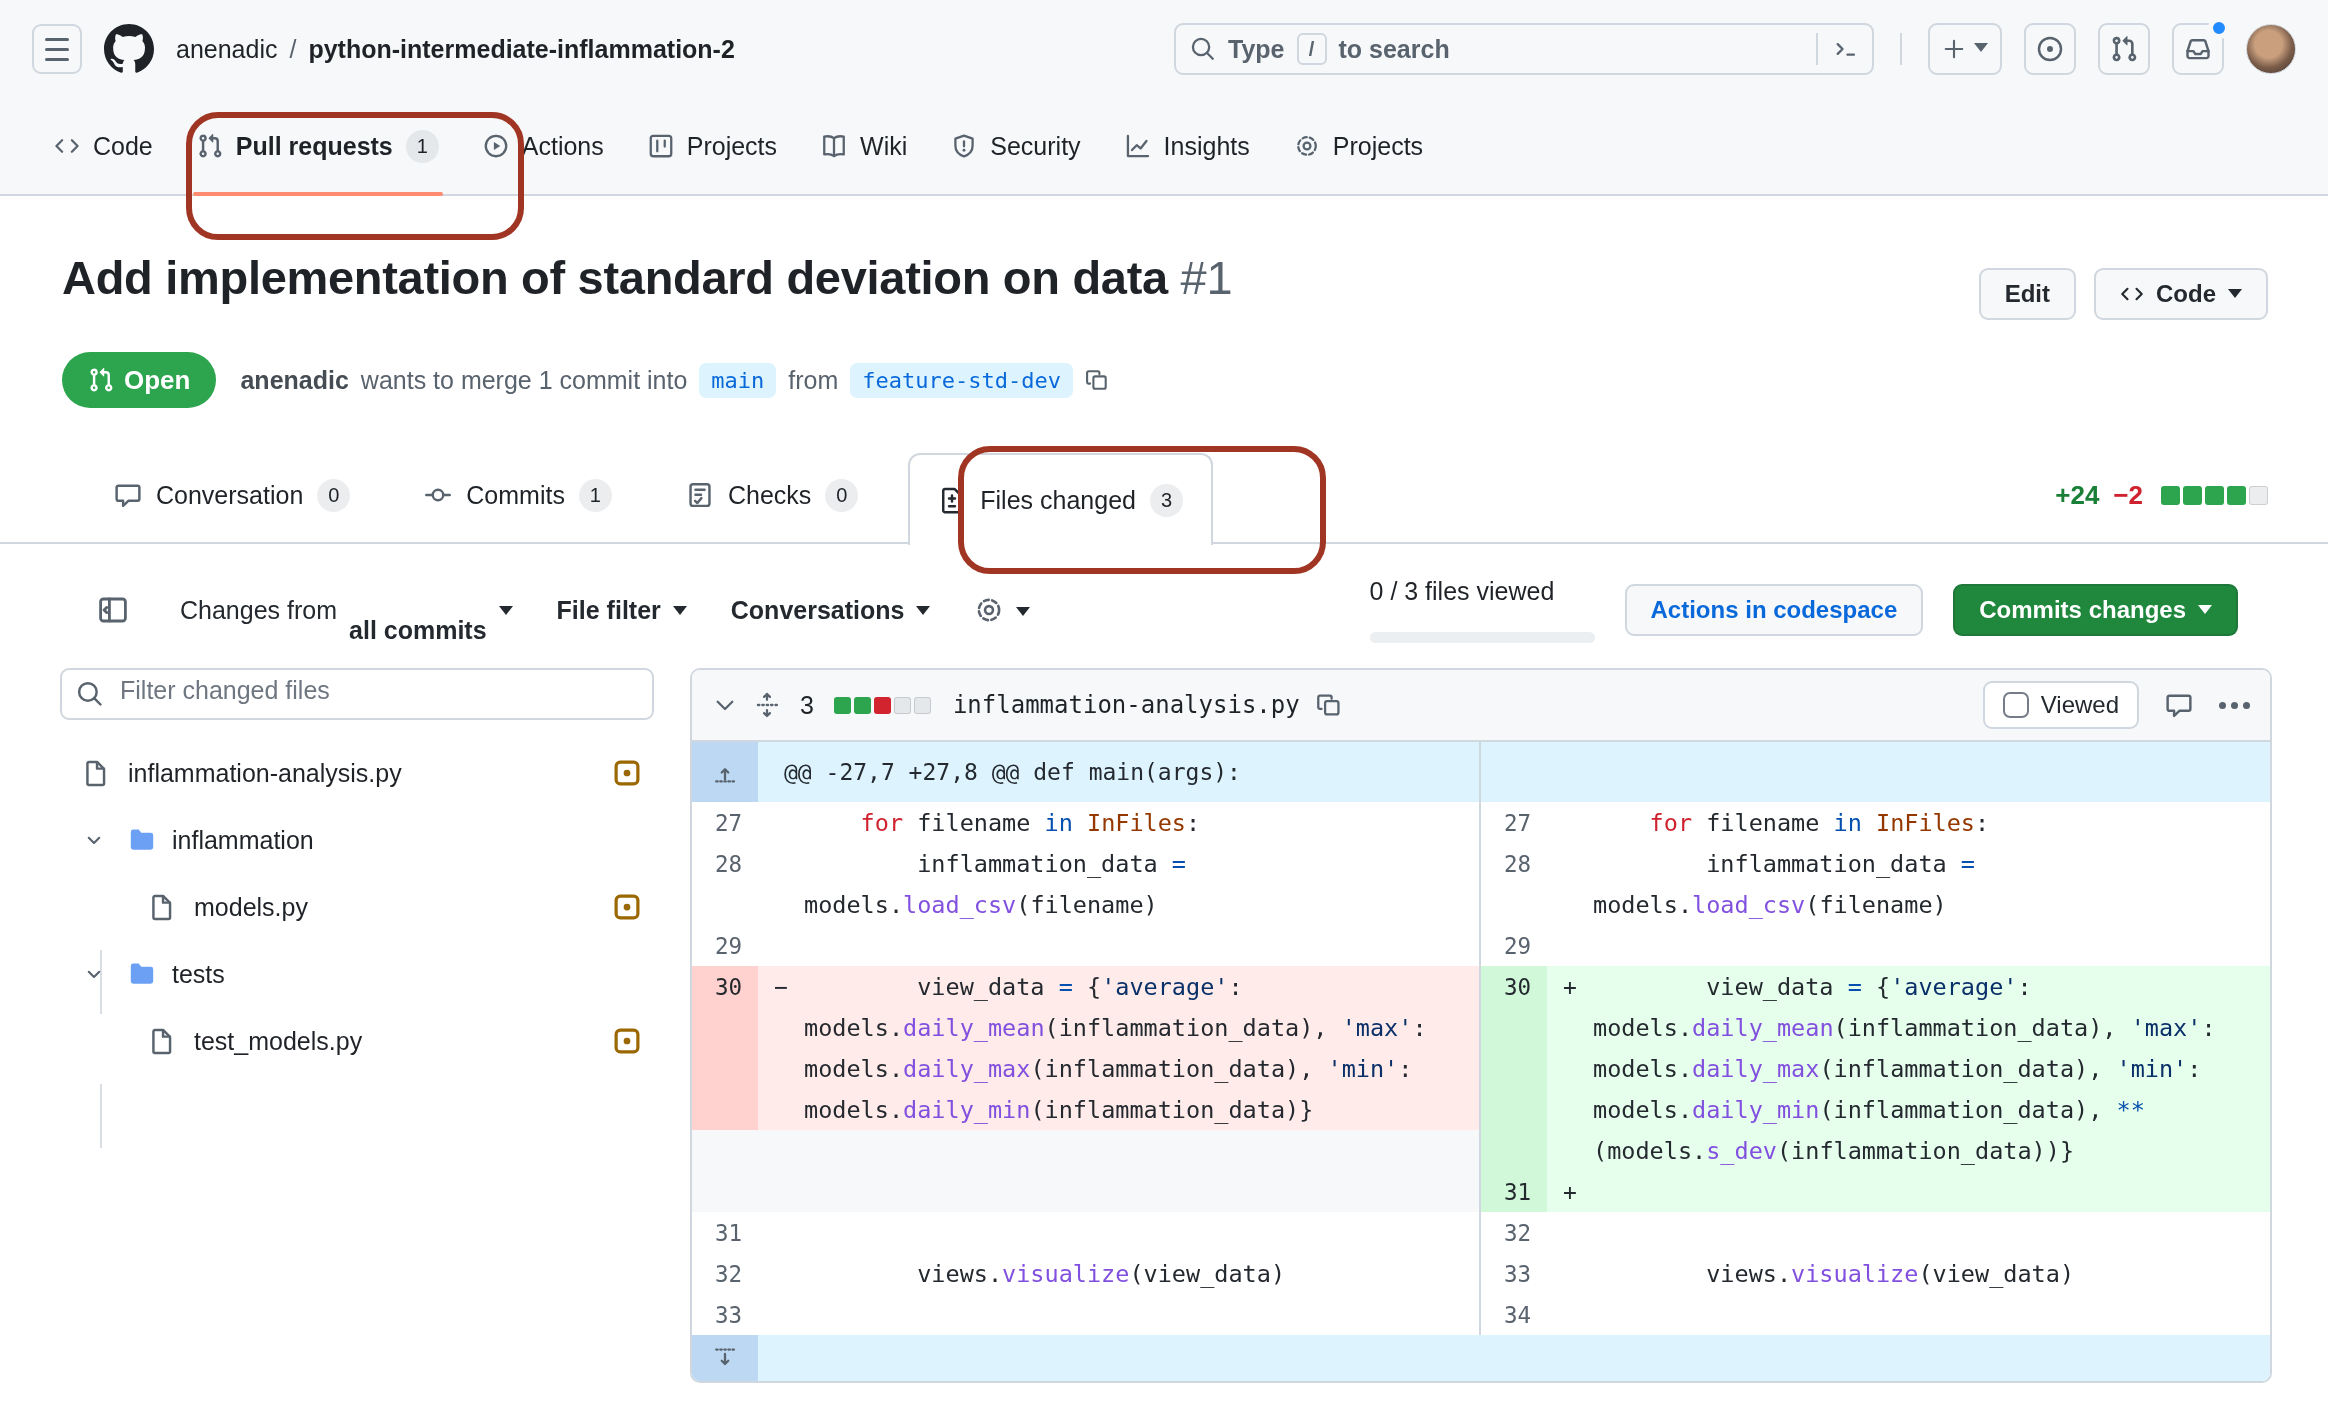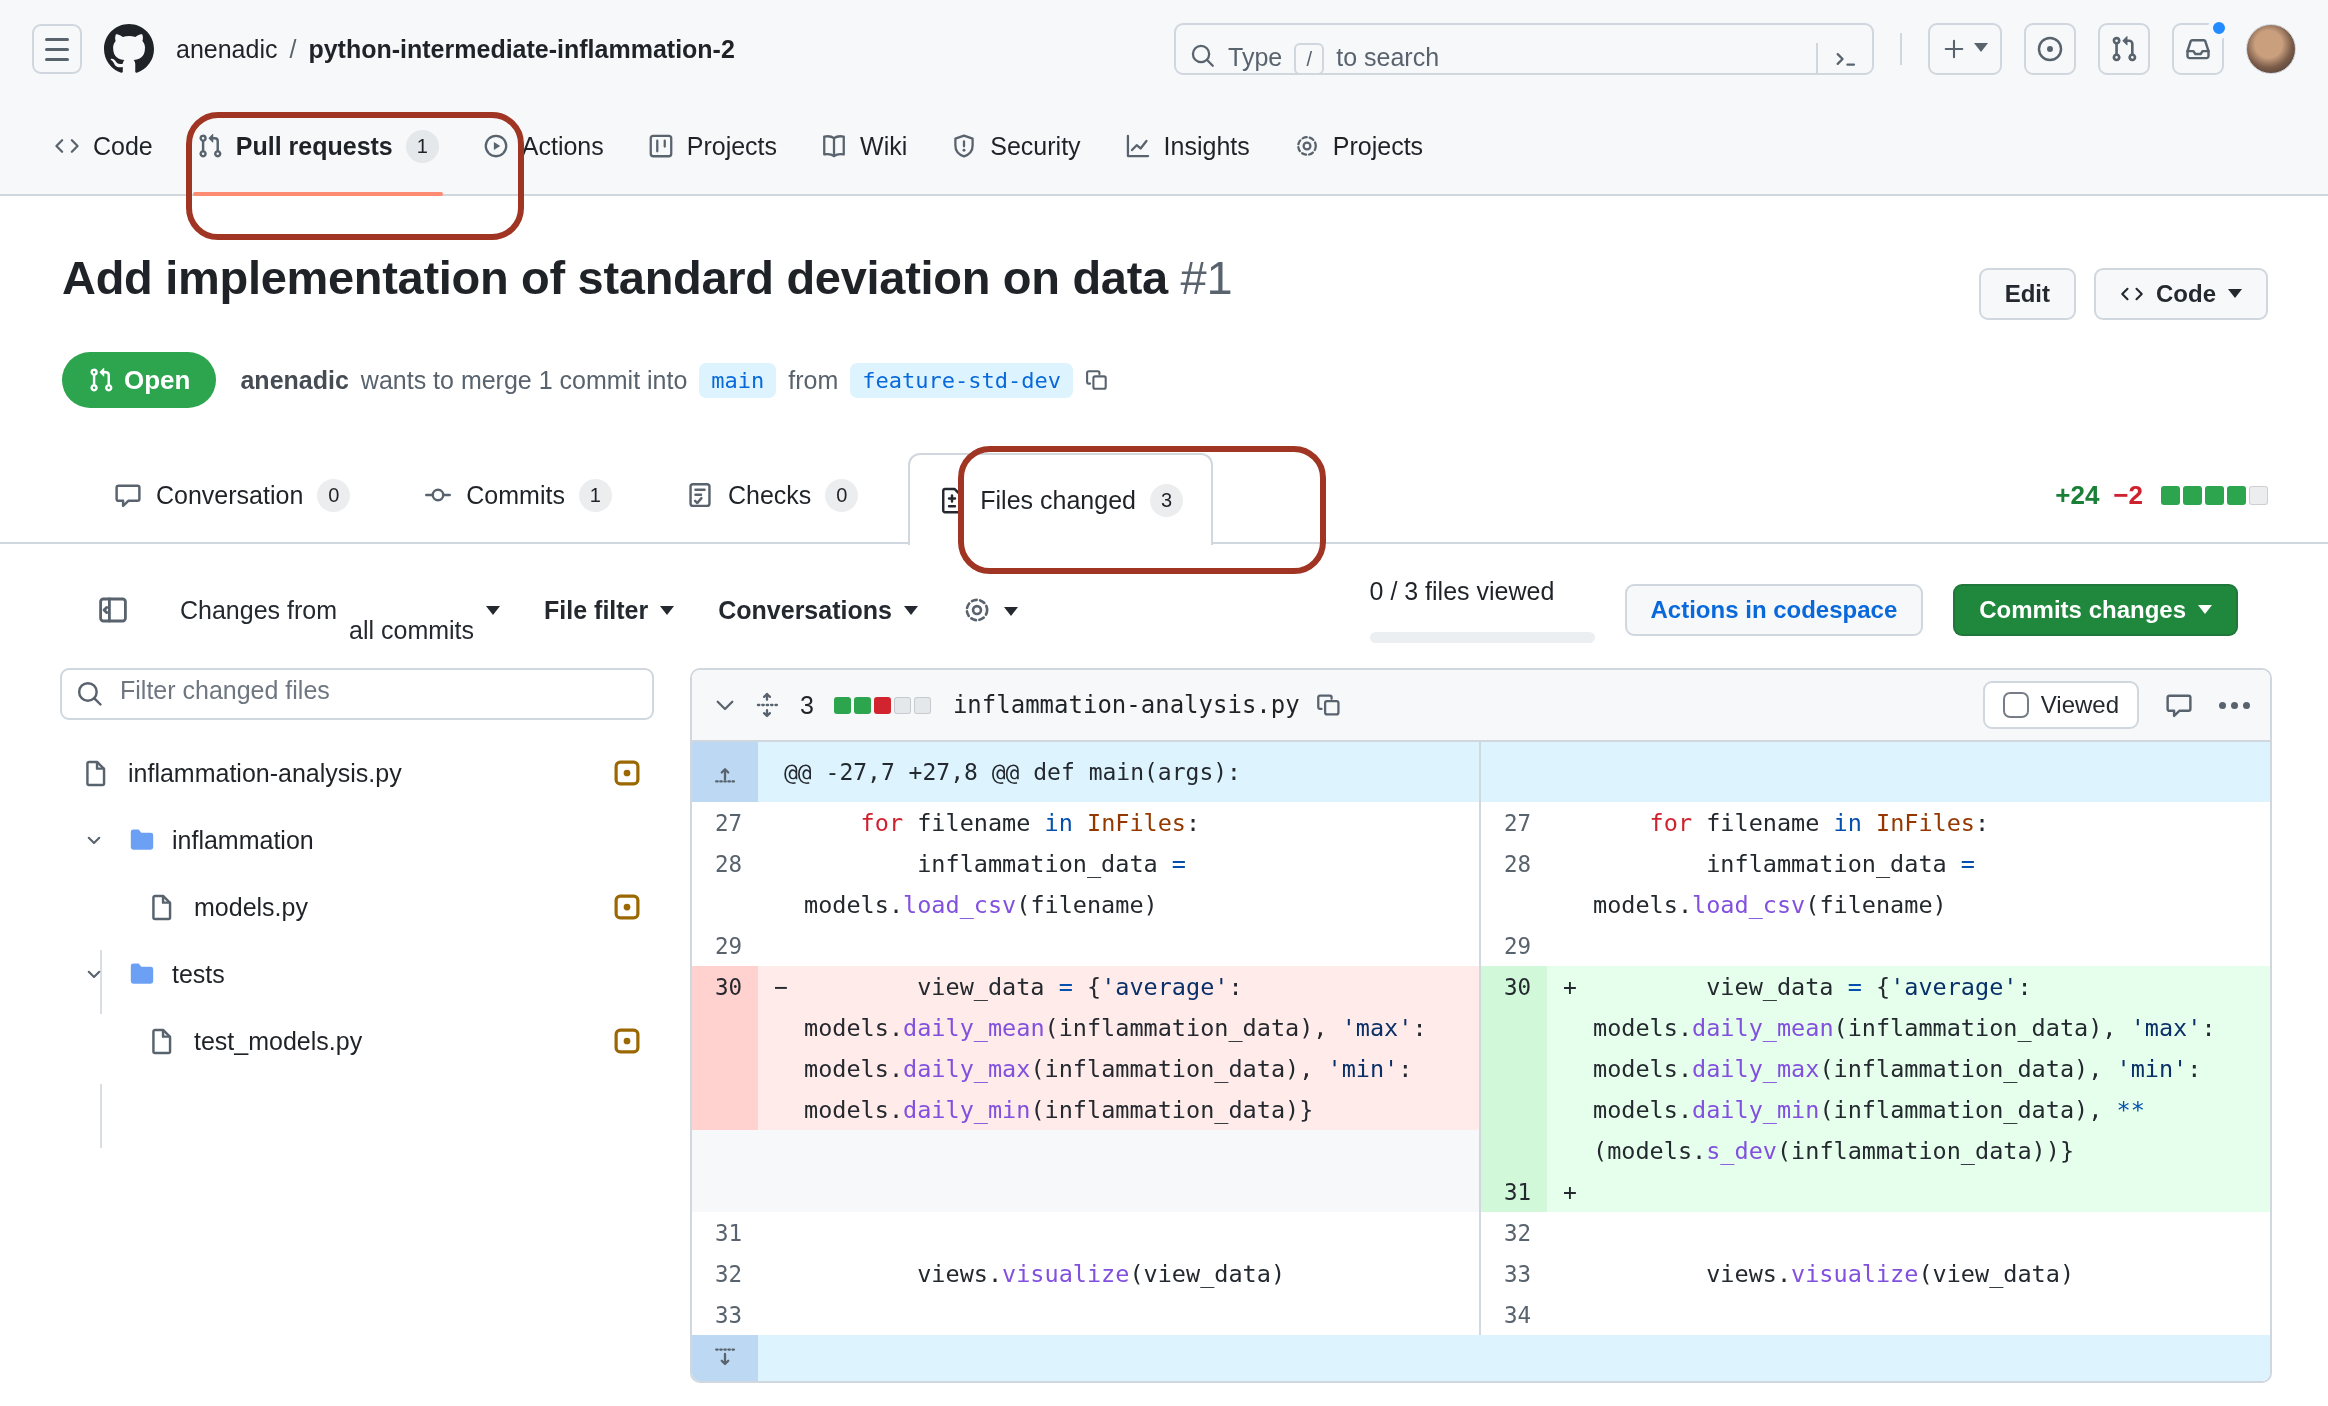--- a/index.html
+++ b/index.html
@@ -22,21 +22,21 @@
     width:50px;height:50px;border:2px solid #d0d7de;border-radius:9px;background:transparent;
     display:flex;flex-direction:column;justify-content:center;gap:7px;padding:0 11px;cursor:pointer;
   }
   .hamburger-btn i{display:block;height:3px;background:#59636e;border-radius:2px;}
   .gh-logo{width:50px;height:50px;color:#1f2328;}
   .breadcrumb{font-size:25px;display:flex;gap:12px;align-items:center;}
   .breadcrumb .sep{color:#59636e;}
   .breadcrumb .repo{font-weight:700;}
   .search-box{
     margin-left:auto;width:700px;height:52px;border:2px solid #d0d7de;border-radius:9px;
-    display:flex;align-items:flex-start;padding:18px 14px;gap:12px;color:#59636e;font-size:25px;cursor:text;
+    display:flex;align-items:center;padding:18px 14px;gap:12px;color:#59636e;font-size:25px;cursor:text;font-weight:bold;
   }
   .slash-key{width:30px;height:32px;border:2px solid #d0d7de;border-radius:6px;display:flex;align-items:center;justify-content:center;font-size:20px;}
   .search-spacer{flex:1;}
   .search-term{border-left:2px solid #d0d7de;padding-left:14px;height:32px;display:flex;align-items:center;}
   .hdr-divider{width:2px;height:32px;background:#d0d7de;margin:0 4px;}
   .hdr-btn{
     height:52px;border:2px solid #d0d7de;border-radius:9px;background:transparent;
     display:flex;align-items:center;justify-content:center;gap:8px;padding:0 12px;position:relative;cursor:pointer;
   }
   .hdr-btn.square{width:52px;padding:0;}
@@ -97,21 +97,21 @@
   .diffstat .dels{color:#cf222e;margin-left:6px;margin-right:10px;}
   .blocks{display:flex;gap:3px;}
   .block{width:19px;height:19px;border-radius:3px;}
   .block.add{background:#2da44e;}
   .block.del{background:#d1242f;}
   .block.empty{background:rgba(175,184,193,.25);border:1px solid rgba(31,35,40,.15);}
 
   
   .diff-toolbar{position:absolute;left:0;top:568px;width:2328px;height:84px;display:flex;align-items:center;padding:0 90px;gap:44px;}
   .tool-btn{display:flex;align-items:center;gap:12px;font-size:25px;color:#24292f;cursor:pointer;}
-  .tool-btn .bold{font-weight:400;margin-top:40px;}
+  .tool-btn .bold{font-weight:700;margin-top:40px;}
   .tool-btn.semibold{font-weight:600;}
   .caret{width:0;height:0;border:7px solid transparent;border-top:9px solid currentColor;margin-top:8px;}
   .sidebar-toggle{width:46px;height:46px;border-radius:9px;display:flex;align-items:center;justify-content:center;cursor:pointer;}
   .toolbar-right{margin-left:auto;display:flex;align-items:center;gap:30px;}
   .files-viewed{display:flex;flex-direction:column;gap:26px;align-items:flex-start;}
   .files-viewed-label{font-size:25px;color:#1f2328;}
   .progress{width:225px;height:11px;border-radius:6px;background:#eceff2;}
   .btn-codespace{color:#0969da;background:#f6f8fa;}
   .btn-green{background:#1f883d;border-color:rgba(31,35,40,.15);color:#fff;}
   .btn-green .caret{border-top-color:#fff;}

